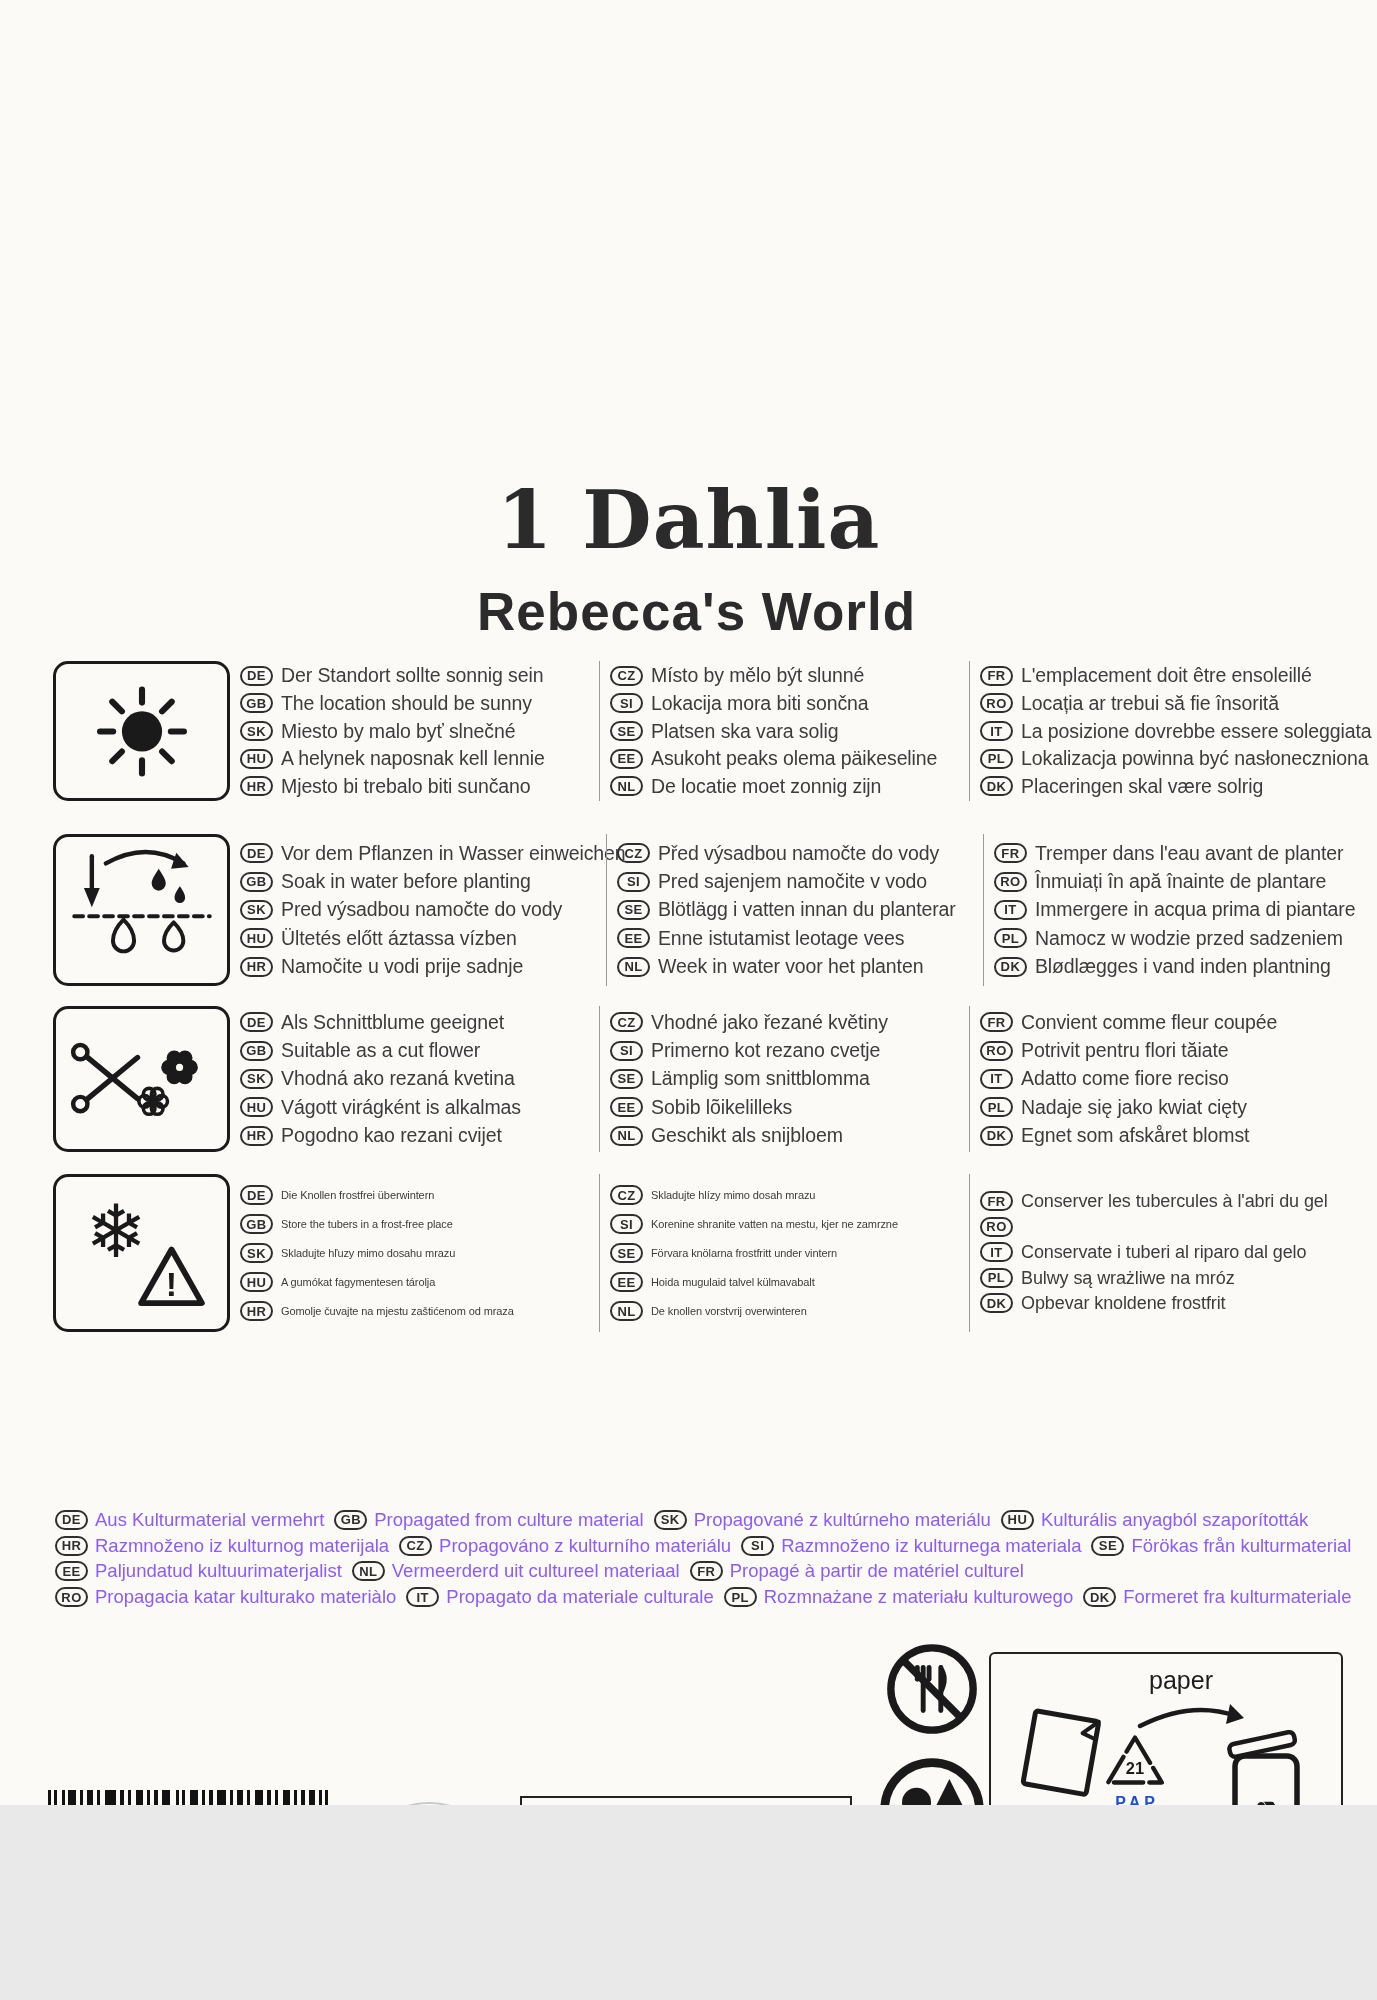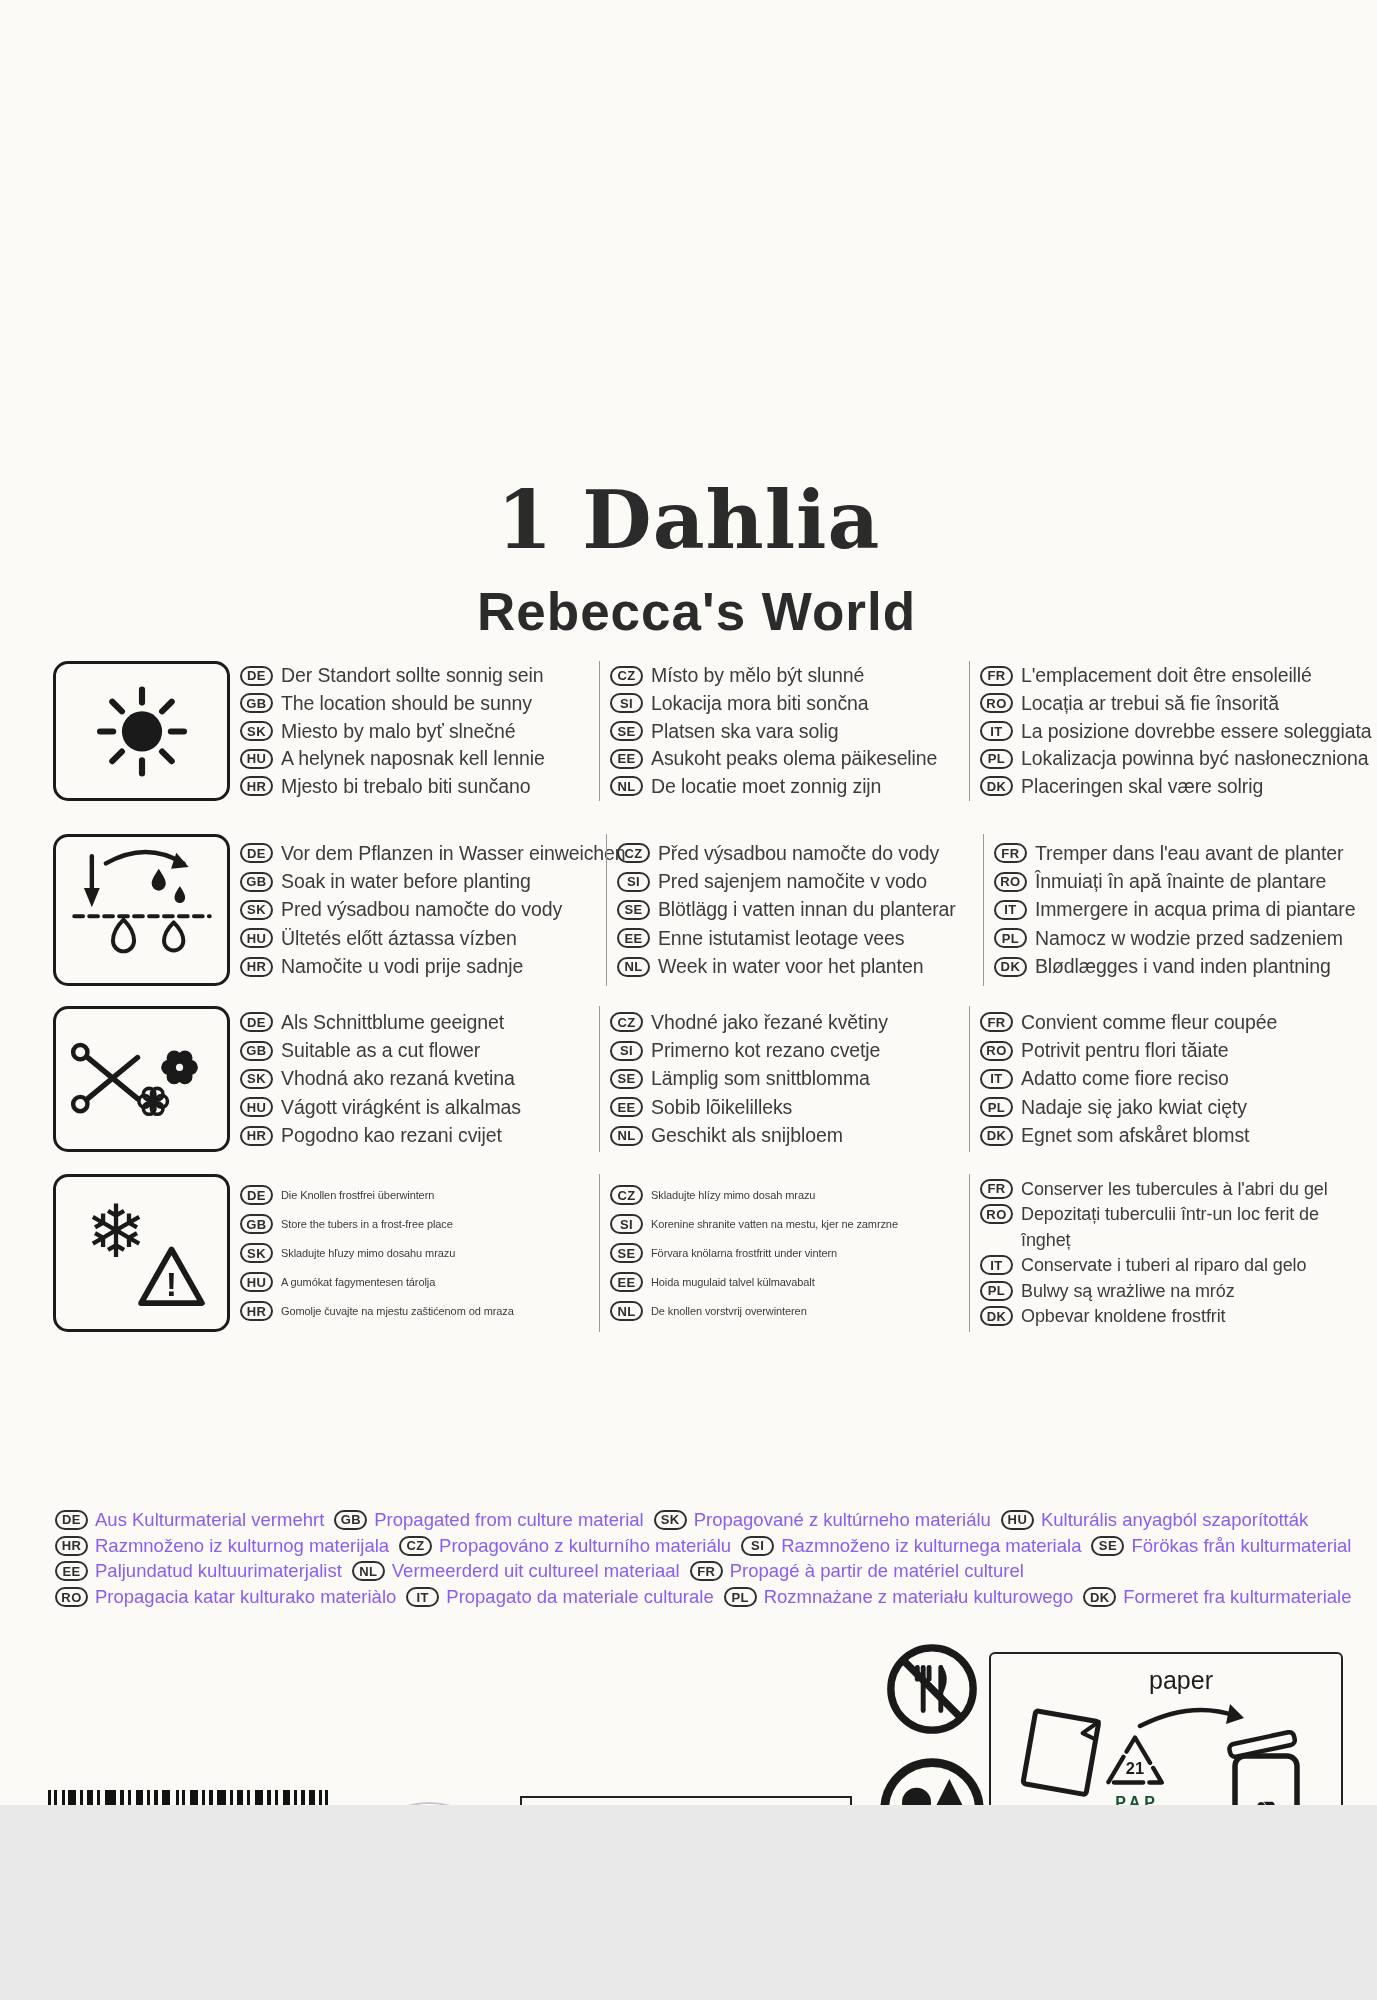--- a/index.html
+++ b/index.html
@@ -65,21 +65,21 @@
   .pefc-word{font-weight:bold;font-size:37px;letter-spacing:2px;color:#1f1f1f;margin-top:22px;line-height:1;}
   .pefc-cert{font-size:15px;color:#2c2c2c;margin-top:10px;}
   .pefc-cap{font-size:15px;color:#2c2c2c;margin-top:20px;}
 
   
   .recycle-box{left:989px;top:1652px;width:354px;height:318px;border:2.5px solid #222;
                border-radius:6px;box-sizing:border-box;}
   .rc-label{position:absolute;font-size:25px;color:#1d1d1d;}
   .rc-paper{top:12px;left:140px;width:100px;text-align:center;}
   .rc-foil{top:248px;left:140px;width:100px;text-align:center;}
-  .rc-matlabel{position:absolute;font-size:16px;font-weight:bold;letter-spacing:4px;color:#14532d;}
+  .rc-matlabel{position:absolute;font-size:16px;font-weight:bold;letter-spacing:4px;color:#1d4ed8;}
   .tri-num{font-size:19px;font-weight:bold;fill:#1d1d1d;}
   svg{display:block;}
   .stroke{stroke:#1a1a1a;fill:none;stroke-linecap:round;stroke-linejoin:round;}
   .fill{fill:#1a1a1a;stroke:none;}
 </style>
 </head>
 <body>
 
 <div class="page">
 
@@ -407,21 +407,20 @@
             <span class="care-text">De knollen vorstvrij overwinteren</span>
           </div>
         </div>
       <div class="care-col cc3">
           <div class="care-item">
             <span class="lang-badge">FR</span>
             <span class="care-text">Conserver les tubercules à l'abri du gel</span>
           </div>
           <div class="care-item">
             <span class="lang-badge">RO</span>
-            <span class="care-text">Depozitați tuberculii într-un loc ferit de îngheț</span>
           </div>
           <div class="care-item">
             <span class="lang-badge">IT</span>
             <span class="care-text">Conservate i tuberi al riparo dal gelo</span>
           </div>
           <div class="care-item">
             <span class="lang-badge">PL</span>
             <span class="care-text">Bulwy są wrażliwe na mróz</span>
           </div>
           <div class="care-item">

